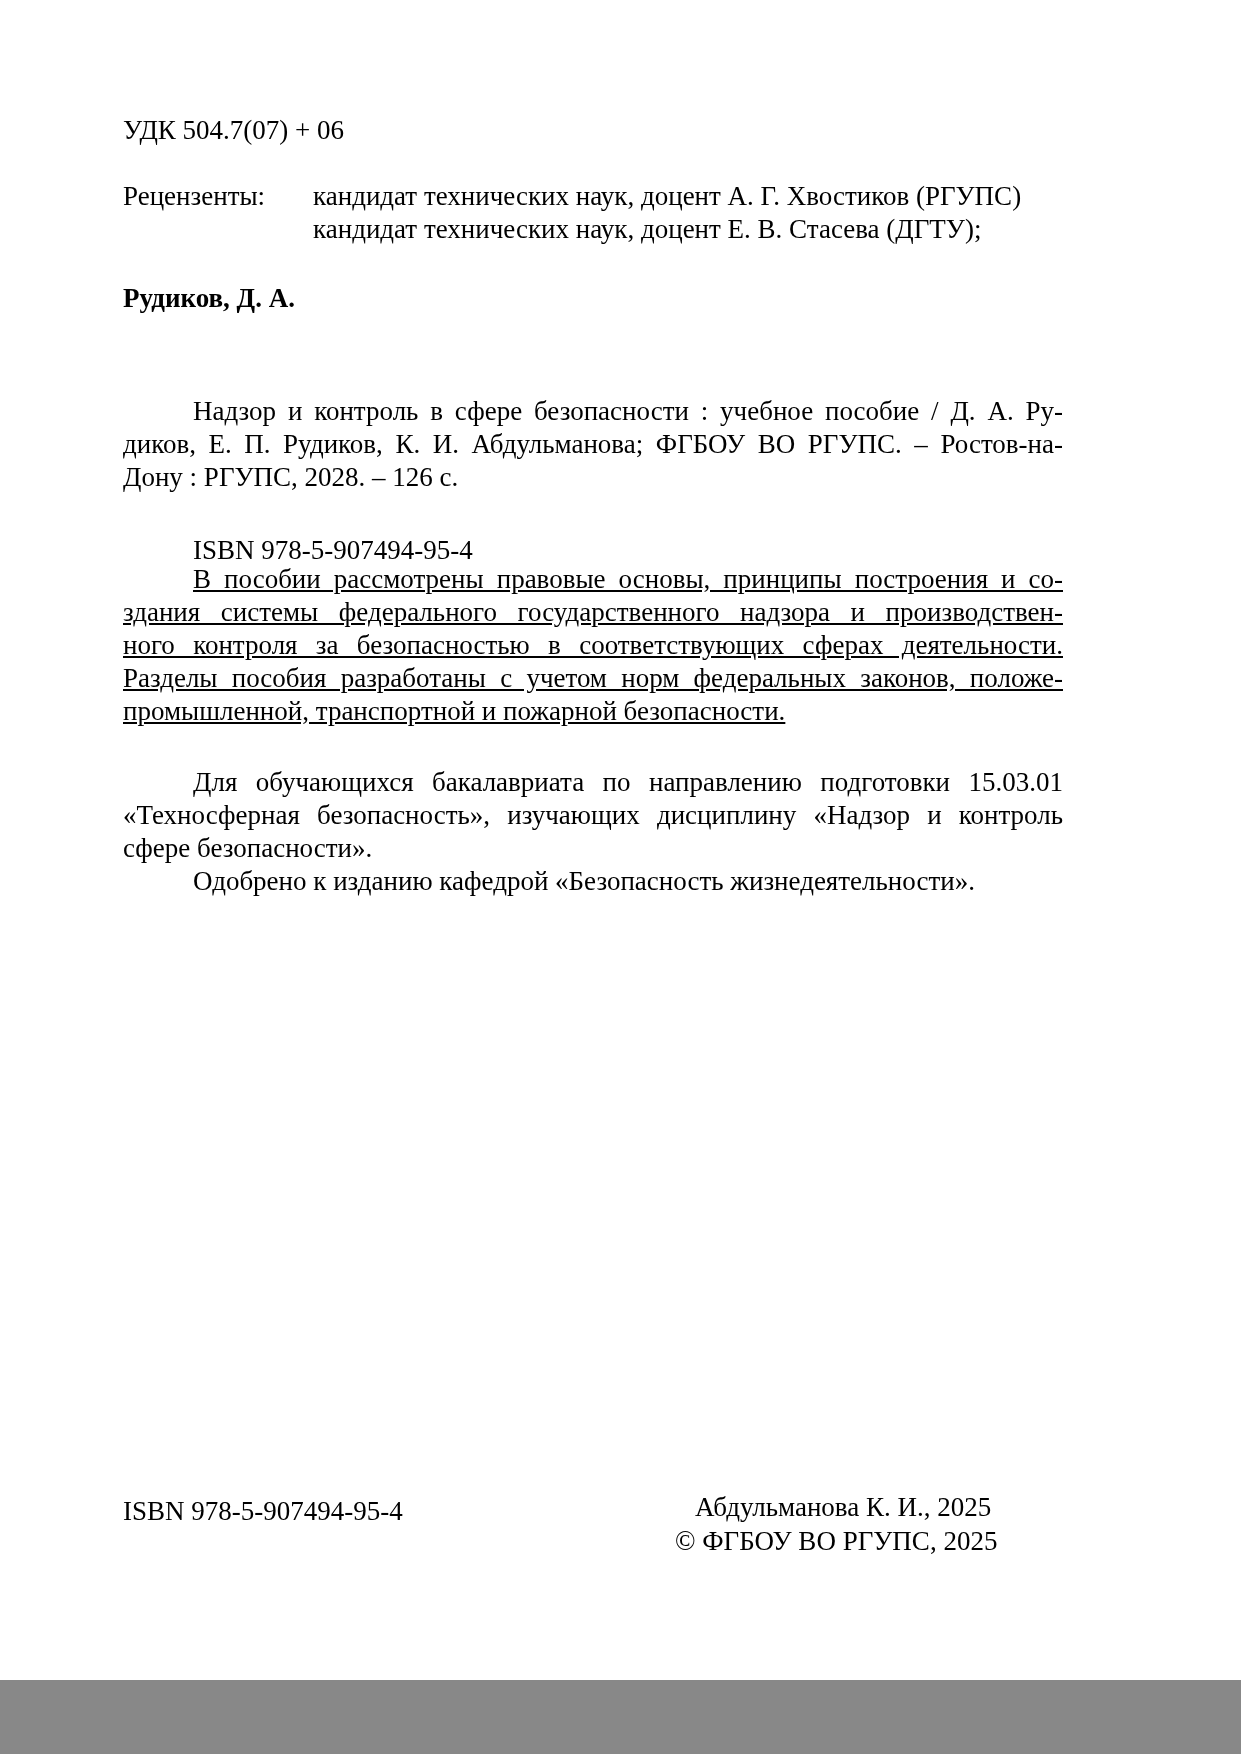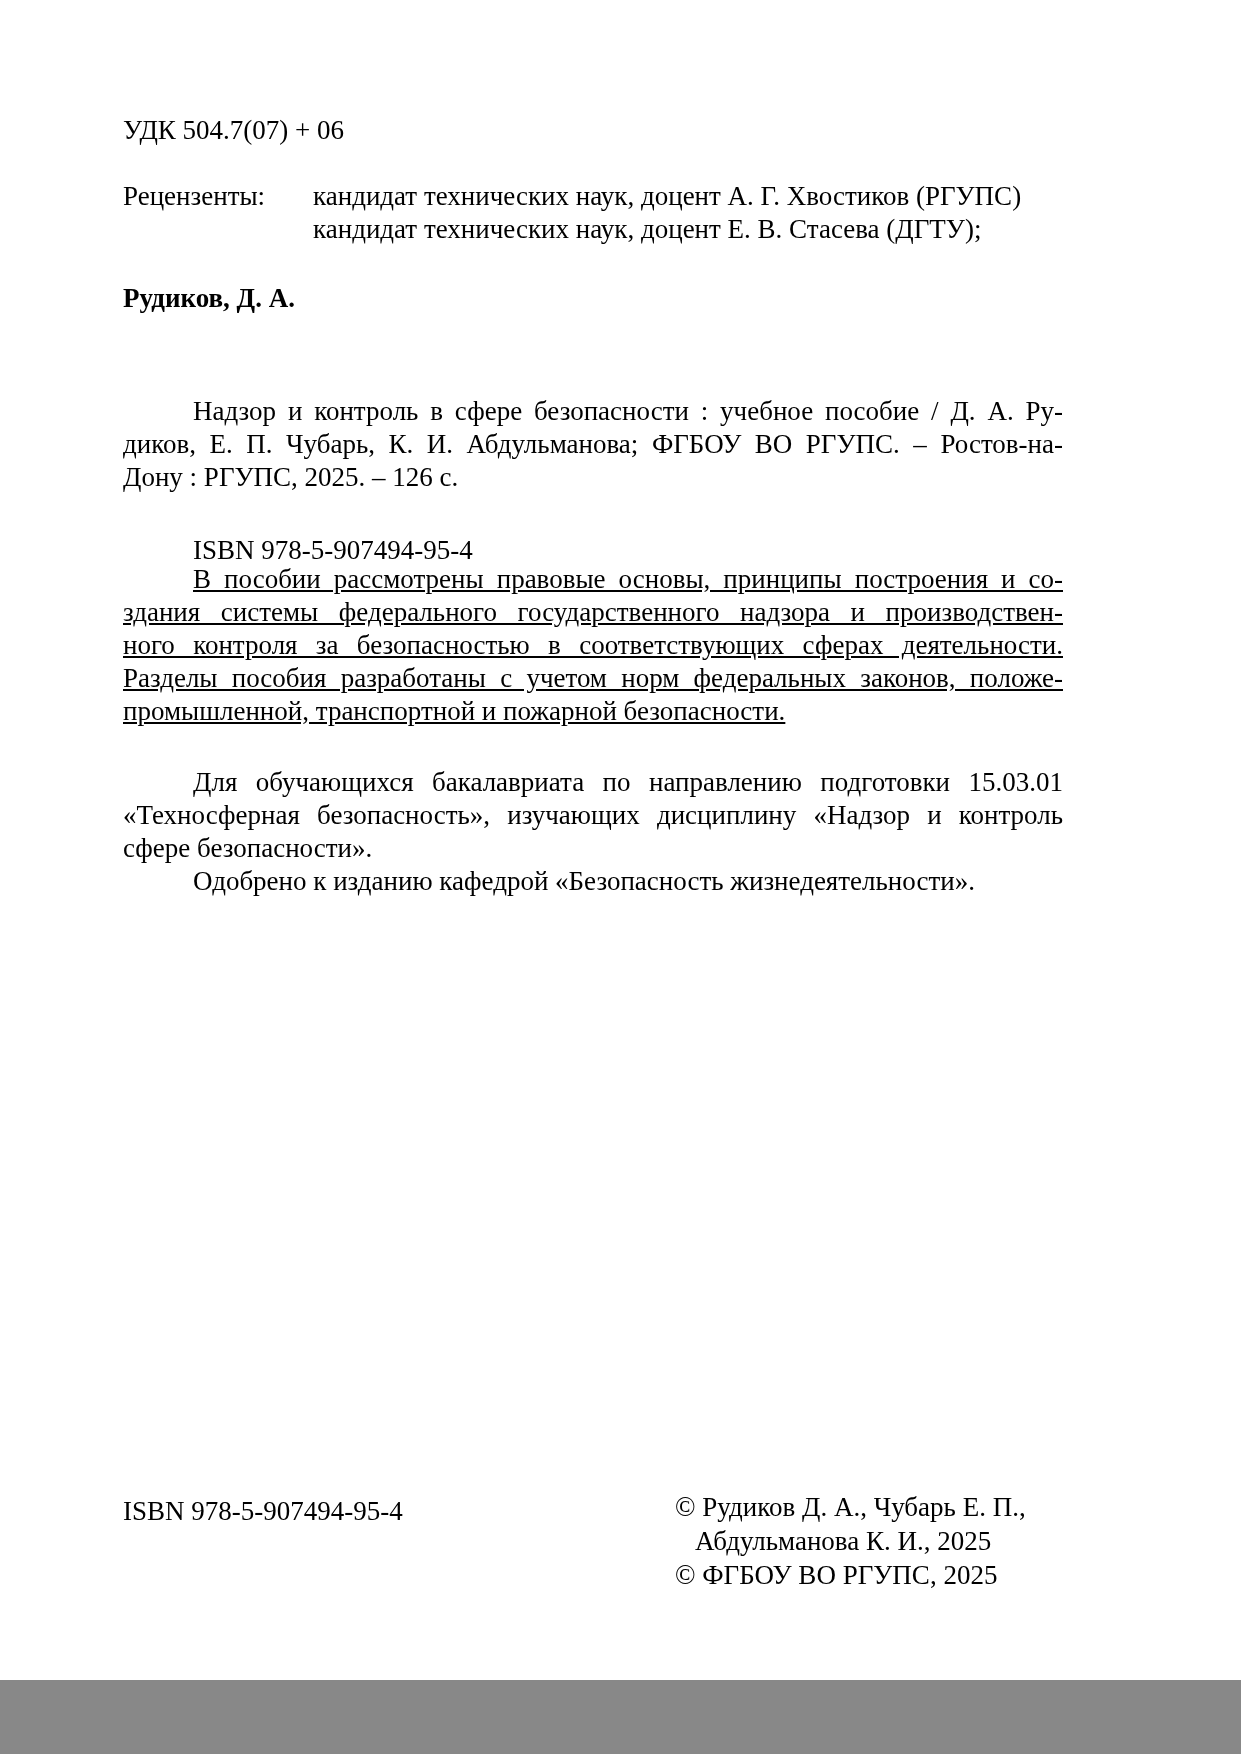--- a/index.html
+++ b/index.html
@@ -46,22 +46,22 @@
     <div class="rev-lines">
         <div class="line">кандидат технических наук, доцент А. Г. Хвостиков (РГУПС)</div>
         <div class="line">кандидат технических наук, доцент Е. В. Стасева (ДГТУ);</div>
       </div>
   </div>
 
   <div class="block line" id="author-heading">Рудиков, Д. А.</div>
 
   <div class="block col" id="biblio-block">
       <div class="line justify indent">Надзор и контроль в сфере безопасности : учебное пособие / Д. А. Ру-</div>
-      <div class="line justify">диков, Е. П. Чубарь, К. И. Абдульманова; ФГБОУ ВО РГУПС. – Ростов-на-</div>
-      <div class="line">Дону : РГУПС, 2025. – 126 с.</div>
+      <div class="line justify">диков, Е. П. Рудиков, К. И. Абдульманова; ФГБОУ ВО РГУПС. – Ростов-на-</div>
+      <div class="line">Дону : РГУПС, 2028. – 126 с.</div>
       <div class="line indent">ISBN 978-5-907494-95-4</div>
     </div>
 
   <div class="block col" id="anno1-block">
       <div class="line justify indent">В пособии рассмотрены правовые основы, принципы построения и со-</div>
       <div class="line justify">здания системы федерального государственного надзора и производствен-</div>
       <div class="line justify">ного контроля за безопасностью в соответствующих сферах деятельности.</div>
       <div class="line justify">Разделы пособия разработаны с учетом норм федеральных законов, положе-</div>
       <div class="line">промышленной, транспортной и пожарной безопасности.</div>
     </div>
@@ -72,18 +72,17 @@
       <div class="line">сфере безопасности».</div>
     </div>
 
   <div class="block col" id="anno3-block">
       <div class="line indent">Одобрено к изданию кафедрой «Безопасность жизнедеятельности».</div>
     </div>
 
   <div class="block line" id="footer-isbn">ISBN 978-5-907494-95-4</div>
 
   <div class="block" id="copyright-block">
-      <div class="line">© Рудиков Д. А., Чубарь Е. П.,</div>
       <div class="line cr-indent">Абдульманова К. И., 2025</div>
       <div class="line">© ФГБОУ ВО РГУПС, 2025</div>
     </div>
 
 </div>
 
 </body></html>

